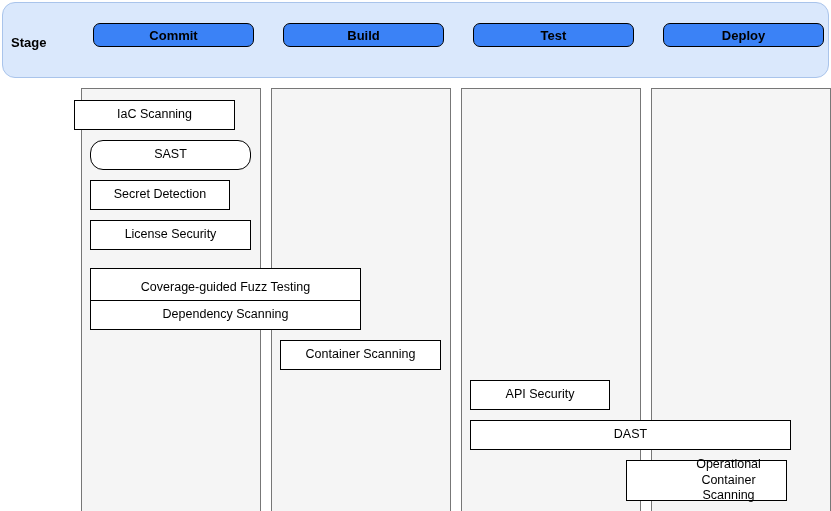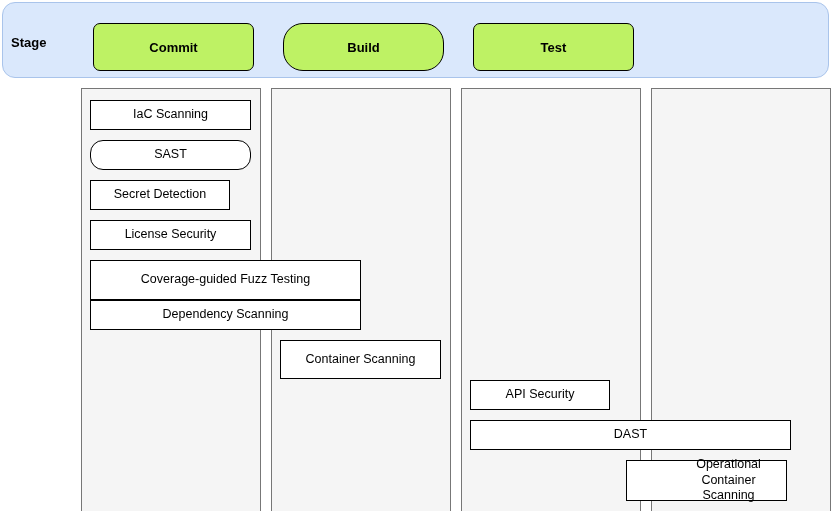--- a/index.html
+++ b/index.html
@@ -46,34 +46,34 @@
     font-size: 13px;
     font-weight: bold;
     color: #000000;
     text-align: left;
     white-space: nowrap;
   }
   .stage-btn {
     position: absolute;
     box-sizing: border-box;
     top: 20px;
-    height: 48px;
-    background: #bef264;
+    height: 24px;
+    background: #3b82f6;
     border: 1.6px solid #000000;
     border-radius: 7px;
     font-size: 13px;
     font-weight: bold;
     color: #000000;
     display: flex;
     align-items: center;
     justify-content: center;
     white-space: nowrap;
   }
   .stage-btn.c0 { left: 90px;  width: 161px; }
-  .stage-btn.c1 { left: 280px; width: 161px; border-radius: 20px; }
+  .stage-btn.c1 { left: 280px; width: 161px; }
   .stage-btn.c2 { left: 470px; width: 161px; }
   .stage-btn.c3 { left: 660px; width: 161px; }
 
   
   .lane {
     position: absolute;
     box-sizing: border-box;
     top: 88px;
     height: 423px;
     background: #f5f5f5;
@@ -105,33 +105,34 @@
 <body>
 
 <div id="diagram">
 
   <div class="stage-band">
     <div class="stage-label">Stage</div>
 
     <div class="stage-btn c0">Commit</div>
     <div class="stage-btn c1">Build</div>
     <div class="stage-btn c2">Test</div>
+    <div class="stage-btn c3">Deploy</div>
   </div>
 
   <div class="lane c0"></div>
   <div class="lane c1"></div>
   <div class="lane c2"></div>
   <div class="lane c3"></div>
 
   <div id="tool-layer">
-      <div class="tool" style="left: 90px; top: 100px; width: 161px; height: 30px;">IaC Scanning</div>
+      <div class="tool" style="left: 74px; top: 100px; width: 161px; height: 30px;">IaC Scanning</div>
       <div class="tool" style="left: 90px; top: 140px; width: 161px; height: 30px; border-radius: 13px;">SAST</div>
       <div class="tool" style="left: 90px; top: 180px; width: 140px; height: 30px;">Secret Detection</div>
       <div class="tool" style="left: 90px; top: 220px; width: 161px; height: 30px;">License Security</div>
-      <div class="tool" style="left: 90px; top: 260px; width: 271px; height: 40px;">Coverage-guided Fuzz Testing</div>
+      <div class="tool" style="left: 90px; top: 268px; width: 271px; height: 40px;">Coverage-guided Fuzz Testing</div>
       <div class="tool" style="left: 90px; top: 300px; width: 271px; height: 30px;">Dependency Scanning</div>
-      <div class="tool" style="left: 280px; top: 340px; width: 161px; height: 39px;">Container Scanning</div>
+      <div class="tool" style="left: 280px; top: 340px; width: 161px; height: 30px;">Container Scanning</div>
       <div class="tool" style="left: 470px; top: 380px; width: 140px; height: 30px;">API Security</div>
       <div class="tool" style="left: 470px; top: 420px; width: 321px; height: 30px;">DAST</div>
       <div class="tool" style="left: 626px; top: 460px; width: 161px; height: 41px; padding-left: 48px;">Operational Container Scanning</div>
     </div>
 
 </div>
 
 </body></html>

